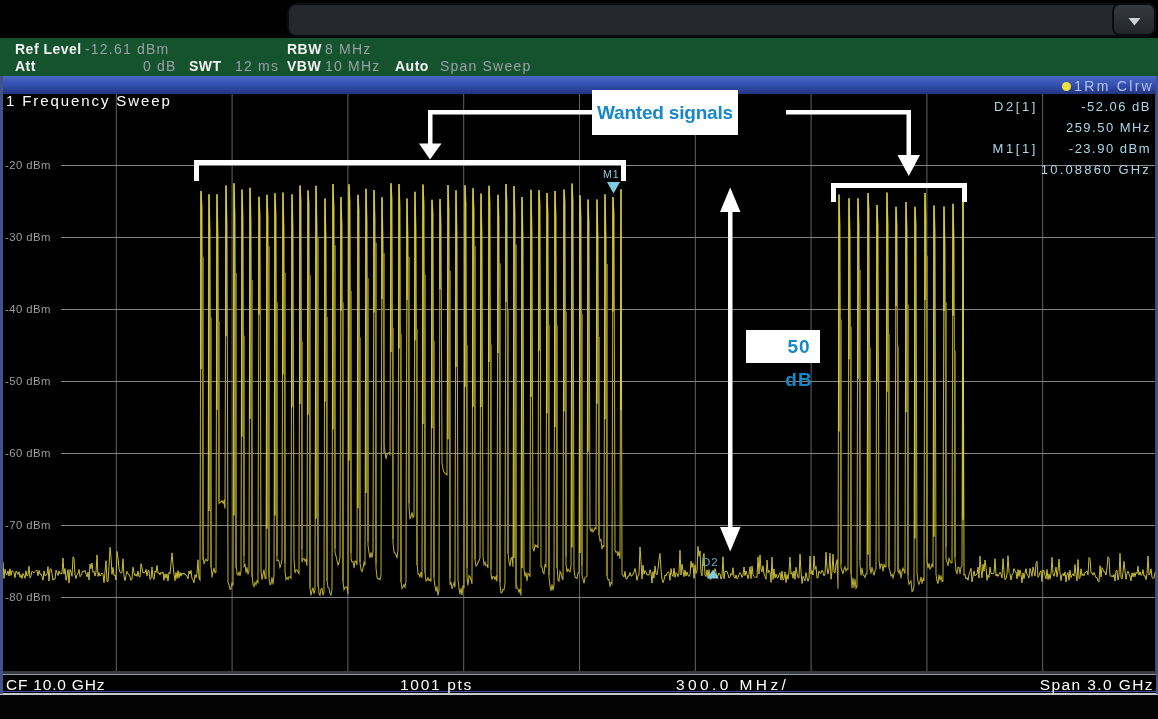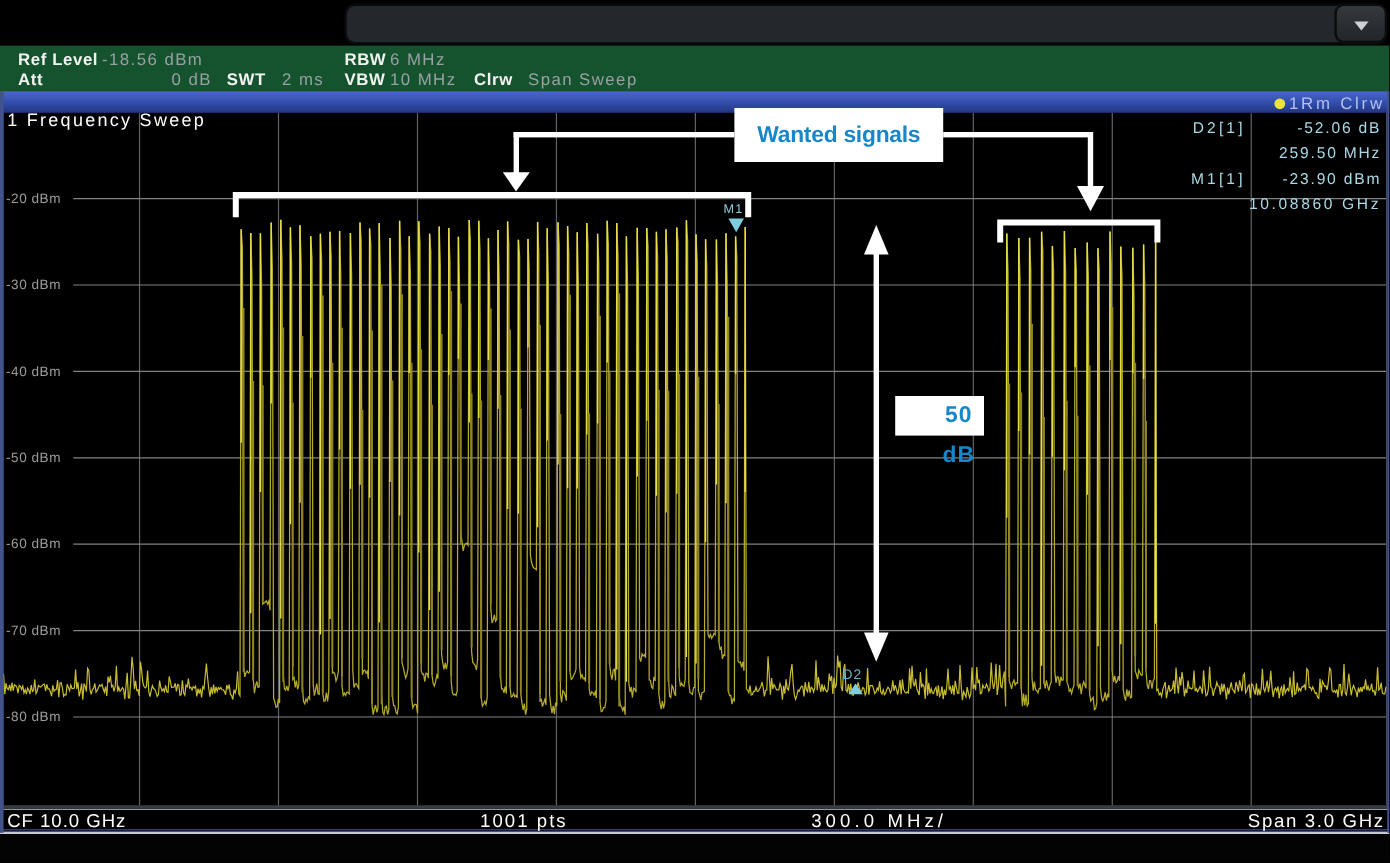--- a/index.html
+++ b/index.html
@@ -15,50 +15,50 @@
 #settings { left:0; top:38px; width:1158px; height:38px; background:#14532d; }
 .lab { position:absolute; color:#f2f2f2; font-weight:bold; font-size:14px; letter-spacing:0.5px; white-space:pre; }
 .val { position:absolute; color:#9aa0a5; font-size:14px; letter-spacing:1.2px; white-space:pre; }
 
 #titlebar { left:0; top:76px; width:1158px; height:18px; background:linear-gradient(180deg,#4c68c6 0%,#3350b0 50%,#22357e 100%); }
 #titlebar .t { position:absolute; left:6px; top:1px; color:#fff; font-size:15px; letter-spacing:1.9px;margin-top:15px; }
 #trlegend { position:absolute; right:4px; top:1.5px; font-size:14px; letter-spacing:2.3px; color:#b4c2f2; }
 #trlegend .dot { display:inline-block; width:9px; height:9px; border-radius:50%; background:#ede23a; margin-right:3px; }
 
 .callout { position:absolute; background:#fff; color:#1687c8; font-weight:bold; text-align:center; z-index:5; }
-#wanted { left:612px; top:90px; width:174px; height:45px; font-size:19px; letter-spacing:-0.2px; line-height:45px; }
+#wanted { left:592px; top:90px; width:146px; height:45px; font-size:19px; letter-spacing:-0.2px; line-height:45px; }
 #db50 { left:746px; top:330px; width:74px; height:33px; font-size:19px; letter-spacing:1px; line-height:33px;padding-left:32px; }
 
 #botbar { left:0; top:674px; width:1158px; height:18px; background:#000; border-top:1px solid #94999d; border-bottom:1.5px solid #3b4d93; color:#fff; font-size:15.5px; letter-spacing:0.8px; }
 #botbar span { position:absolute; top:0.5px; }
 #below { left:0; top:695px; width:1158px; height:24px; background:#030303; }
 
 #lb { left:0; top:76px; width:2.5px; height:618px; background:#41538a; }
 #rb { left:1155.5px; top:76px; width:2.5px; height:618px; background:#41538a; }
 </style>
 </head>
 <body>
 <div id="scr">
   <div class="abs" id="striprest"></div>
   <div class="abs" id="ddbtn"><svg width="13" height="9" viewBox="0 0 13 9" style="margin-top:12px">
         <polygon points="0.5,1 12.5,1 6.5,8.5" fill="#cdd2d6"></polygon>
       </svg></div>
 
   <div class="abs" id="settings">
     <span class="lab" style="left:15px;top:3px">Ref Level</span>
-    <span class="val" style="left:85px;top:3px">-18.56 dBm</span>
+    <span class="val" style="left:85px;top:3px">-12.61 dBm</span>
     <span class="lab" style="left:287px;top:3px">RBW</span>
-    <span class="val" style="left:325px;top:3px">6 MHz</span>
+    <span class="val" style="left:325px;top:3px">8 MHz</span>
     <span class="lab" style="left:15px;top:20px">Att</span>
     <span class="val" style="left:143px;top:20px">0 dB</span>
     <span class="lab" style="left:189px;top:20px">SWT</span>
-    <span class="val" style="left:235px;top:20px">2 ms</span>
+    <span class="val" style="left:235px;top:20px">12 ms</span>
     <span class="lab" style="left:287px;top:20px">VBW</span>
     <span class="val" style="left:325px;top:20px">10 MHz</span>
-    <span class="lab" style="left:395px;top:20px">Clrw</span>
+    <span class="lab" style="left:395px;top:20px">Auto</span>
     <span class="val" style="left:440px;top:20px">Span Sweep</span>
   </div>
 
   <div class="abs" id="titlebar">
     <span class="t">1 Frequency Sweep</span>
     <span id="trlegend"><span class="dot"></span>1Rm Clrw</span>
   </div>
 
   <svg class="abs" style="left:0;top:94px" width="1158" height="580" viewBox="0 0 1158 580">
     <line x1="116.3" y1="0" x2="116.3" y2="580" stroke="#636363" stroke-width="1"></line>

